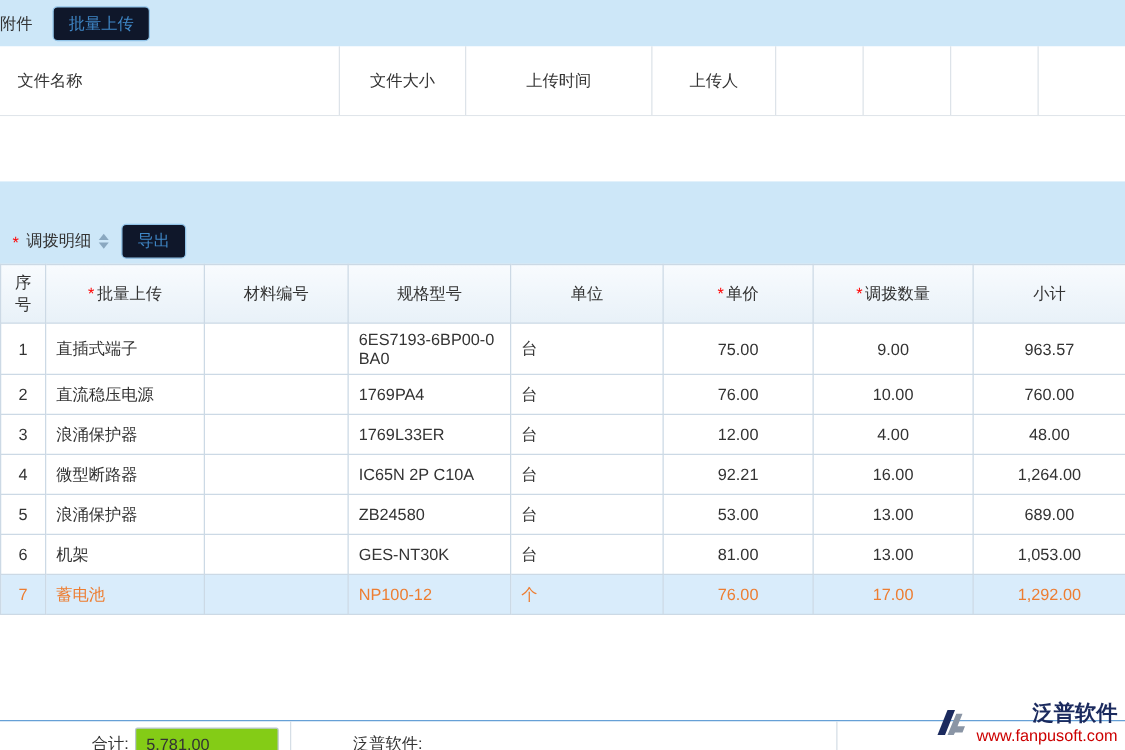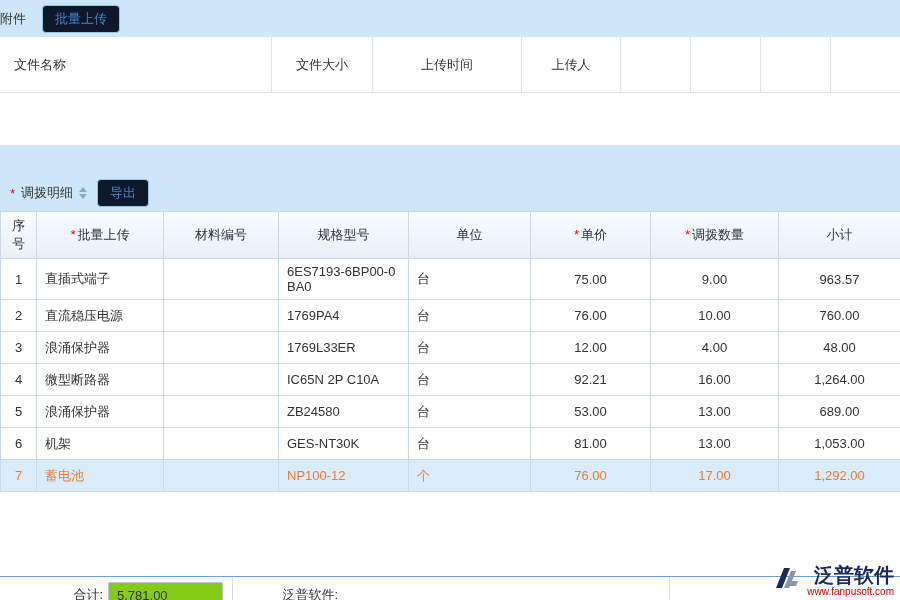--- a/index.html
+++ b/index.html
@@ -72,22 +72,22 @@
     display:flex; align-items:center; padding-left:8px; border-radius:2px;
   }
   .finput.total { width:115px; }
   .finput.words { width:318px; }
 
   
   .watermark {
     position:absolute; right:6px; bottom:3px; display:flex; align-items:center; gap:5px;
   }
   .wm-text { display:flex; flex-direction:column; align-items:flex-end; }
-  .wm-brand { font-size:20px; font-weight:bold; color:#1b2a5e; line-height:1.05; font-family:Liberation Serif, serif; }
-  .wm-url { font-size:10px; color:#cc0000; line-height:1.1; }
+  .wm-brand { font-size:17px; font-weight:bold; color:#1b2a5e; line-height:1.05; font-family:Liberation Mono, monospace; }
+  .wm-url { font-size:13px; color:#cc0000; line-height:1.1; }
 </style>
 </head>
 <body>
 
 <div class="top-bar">
   <span>附件</span>
   <button class="btn">批量上传</button>
 </div>
 
 <div class="attach-section">

